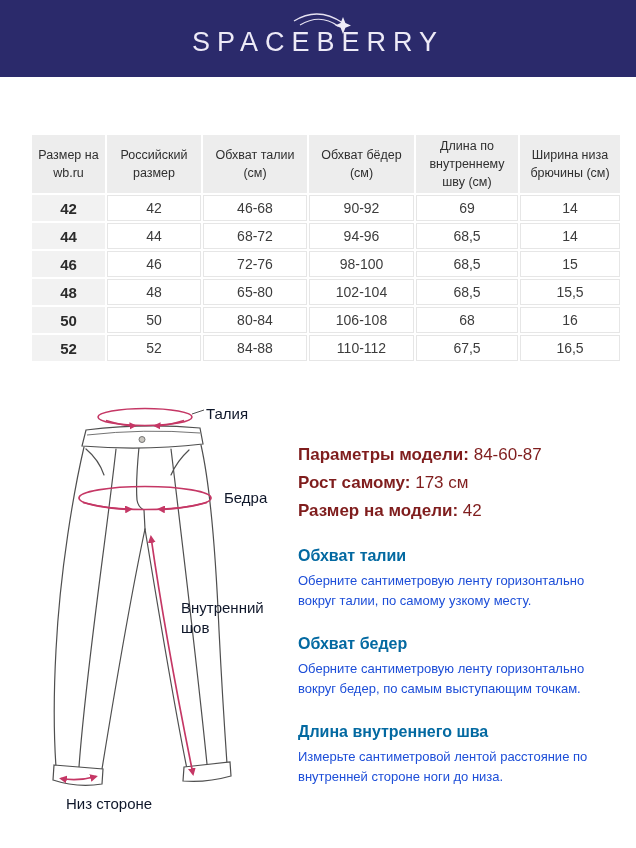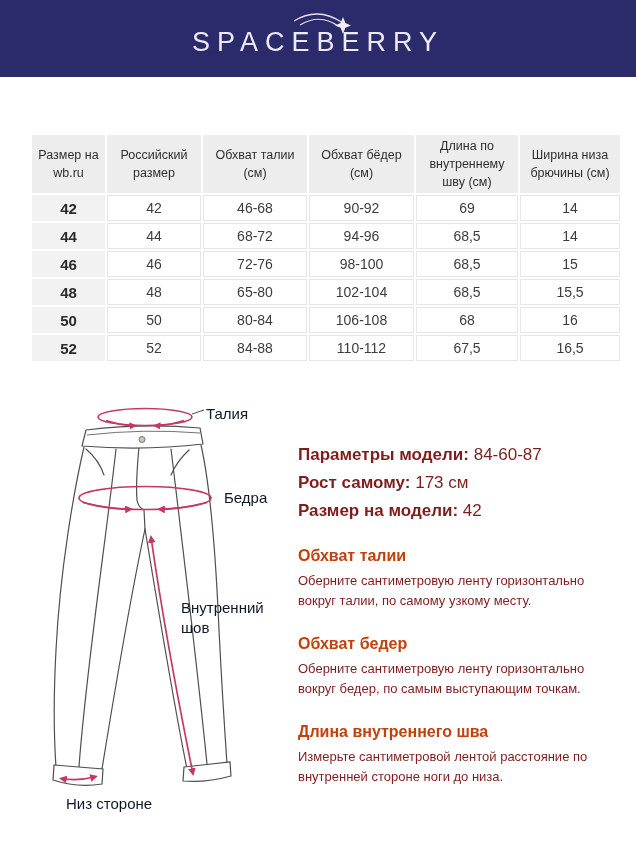--- a/index.html
+++ b/index.html
@@ -46,22 +46,22 @@
   .lbl-inseam { left: 161px; top: 208px; width: 108px; }
   .lbl-hem { left: 46px; top: 404px; }
 
   
   .info { position: absolute; left: 298px; top: 441px; width: 314px; }
   .model-line { font-size: 17px; line-height: 28px; color: #7f1d1d; }
   .model-line .lab { font-weight: 700; }
   .model-line .val { font-weight: 400; }
   .m-section { margin-top: 20px; }
   .m-section + .m-section { margin-top: 22px; }
-  .m-title { font-size: 16px; font-weight: 700; color: #c2410c; line-height: 22px; margin-bottom: 4px; }
-  .m-text { font-size: 13px; color: #7f1d1d; line-height: 20px; }
+  .m-title { font-size: 16px; font-weight: 700; color: #0369a1; line-height: 22px; margin-bottom: 4px; }
+  .m-text { font-size: 13px; color: #1d4ed8; line-height: 20px; }
 </style>
 </head>
 <body>
 
 <div class="page">
 
   <div class="header">
     <div class="logo">
       <svg class="comet" width="70" height="34" viewBox="0 0 70 34">
         <path d="M6,16 Q30,1 55,18" stroke="#e6e2f2" stroke-width="1.3" fill="none"></path>

